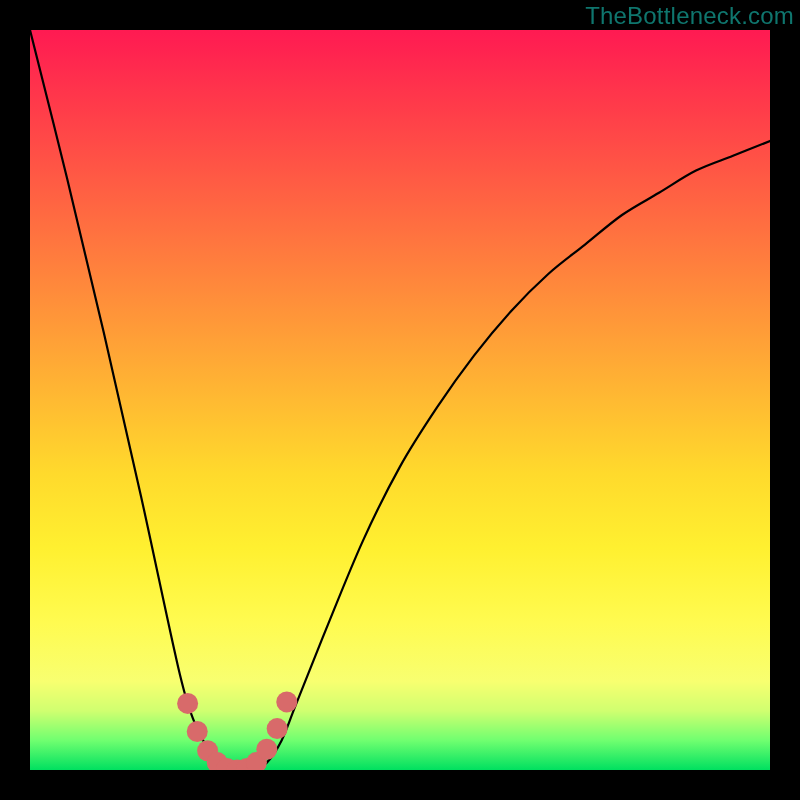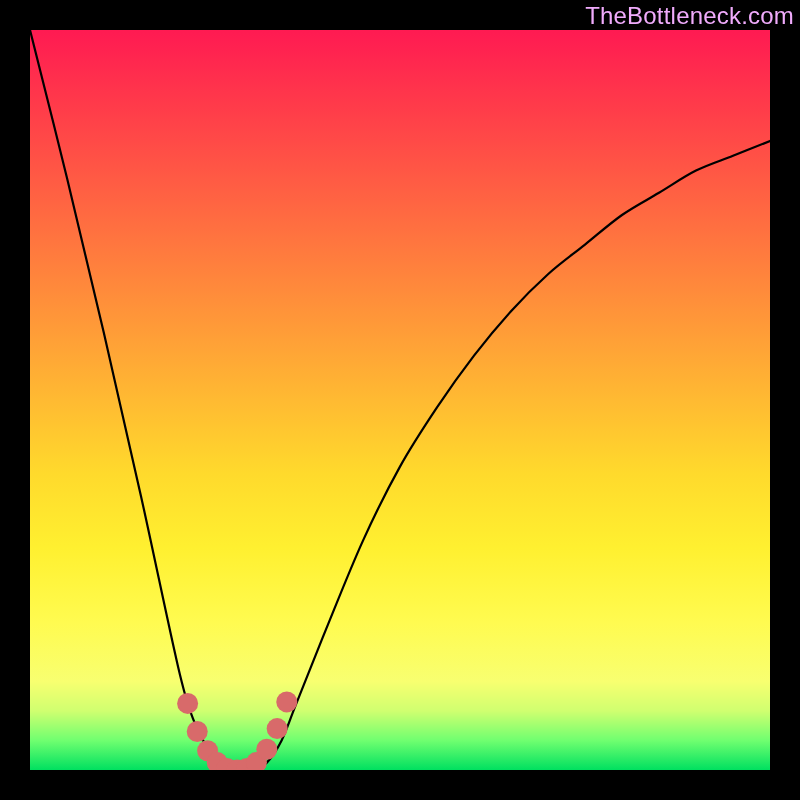--- a/index.html
+++ b/index.html
@@ -46,21 +46,21 @@
     position: absolute;
     left: 0;
     top: 0;
     width: 740px;
     height: 740px;
   }
   .watermark {
     position: absolute;
     top: 2px;
     right: 6px;
-    color: #f0abfc;
+    color: #0f766e;
     font-size: 24px;
     font-weight: 400;
     letter-spacing: 0.2px;
     user-select: none;
   }
 </style>
 </head>
 <body>
 
 <div class="frame">

